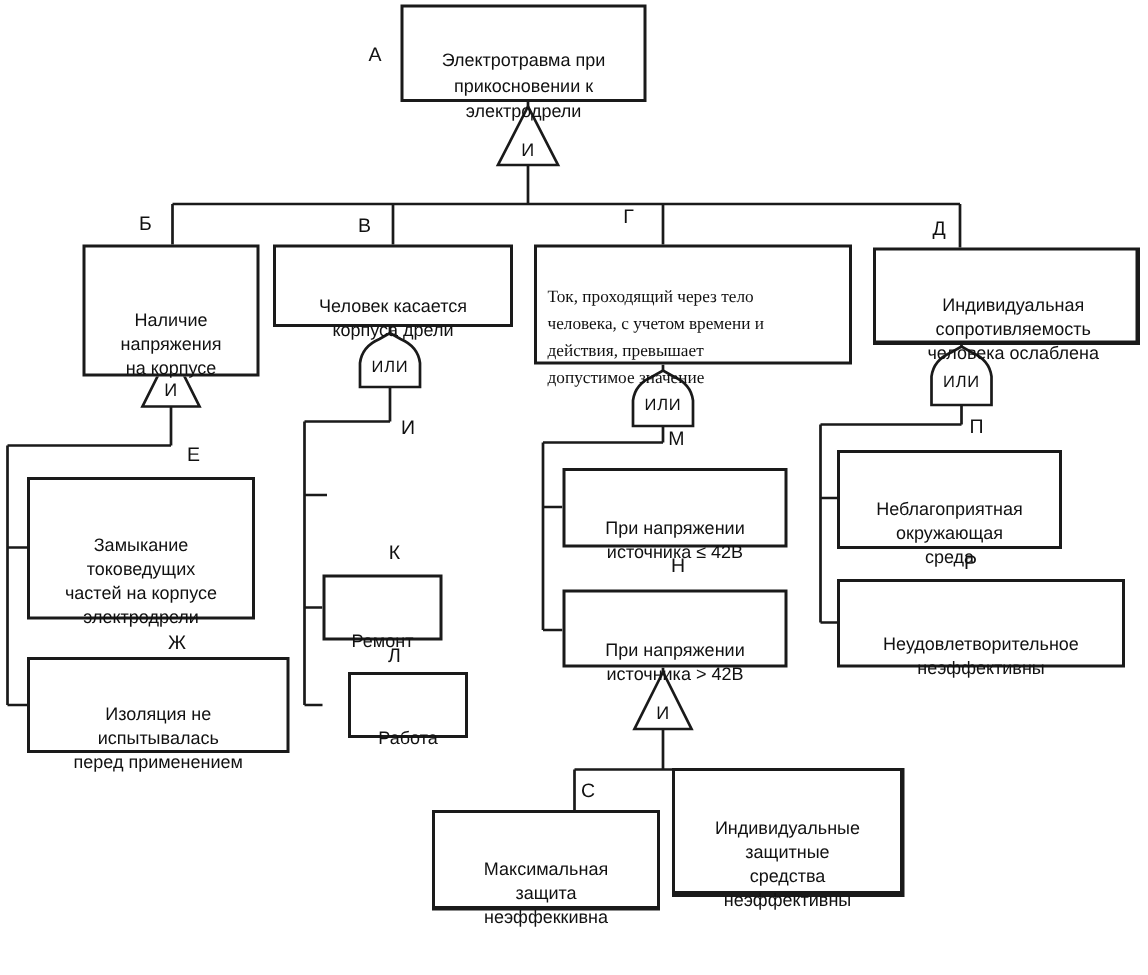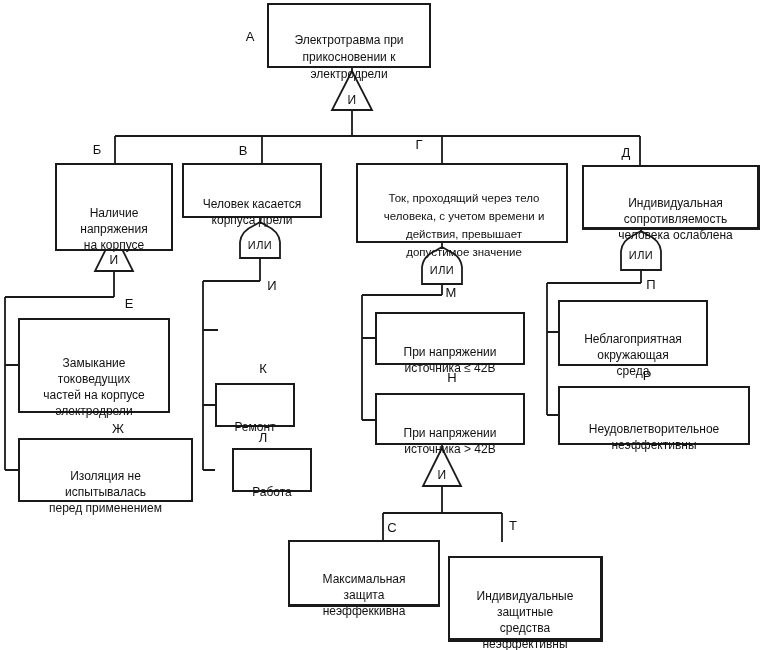--- a/index.html
+++ b/index.html
@@ -8,21 +8,21 @@
     font-family:"Liberation Sans","DejaVu Sans",sans-serif;color:#111;
     overflow:hidden;
   }
   .lines{position:absolute;left:0;top:0;}
   .node{
     position:absolute;box-sizing:border-box;border:2px solid #1a1a1a;background:#fff;
     display:flex;align-items:center;justify-content:center;text-align:center;
     font-size:12px;line-height:16px;white-space:pre-line;padding:2px;
   }
   .node .txt{display:block;width:100%;margin-top:43px;}
-  .node.left{ text-align:center;padding-left:7px;padding-right:3px;}
+  .node.left{ text-align:left;padding-left:7px;padding-right:3px;font-family:Liberation Serif, serif;}
   .node.shadow-r{border-right-width:3px;border-bottom-width:3px;padding-left:12px;}
   .node.shadow-b{border-bottom-width:3px;}
   .node.shadow-bb{border-bottom-width:4px;border-right-width:3px;}
   .letter{
     position:absolute;transform:translate(-50%,-50%);
     font-size:13px;font-weight:normal;color:#111;
   }
   .gate-label{
     position:absolute;transform:translate(-50%,-50%);
     font-size:11px;color:#111;letter-spacing:0.5px;
@@ -79,21 +79,21 @@
   <div class="node" style="left:267px;top:3px;width:164px;height:65px;line-height:17px">
     <span class="txt">Электротравма при
 прикосновении к
 электродрели</span>
   </div>
   <div class="node" style="left:55px;top:163px;width:118px;height:88px">
     <span class="txt">Наличие
 напряжения
 на корпусе</span>
   </div>
-  <div class="node" style="left:182px;top:163px;width:140px;height:55px">
+  <div class="node" style="left:182px;top:163px;width:160px;height:55px">
     <span class="txt">Человек касается
 корпуса дрели</span>
   </div>
   <div class="node left" style="left:356px;top:163px;width:212px;height:80px;font-size:11.5px;line-height:18px">
     <span class="txt">Ток, проходящий через тело
 человека, с учетом времени и
 действия, превышает
 допустимое значение</span>
   </div>
   <div class="node shadow-r" style="left:582px;top:165px;width:178px;height:65px">
@@ -133,20 +133,20 @@
   </div>
   <div class="node" style="left:558px;top:386px;width:192px;height:59px">
     <span class="txt">Неудовлетворительное
 неэффективны</span>
   </div>
   <div class="node shadow-b" style="left:288px;top:540px;width:152px;height:67px">
     <span class="txt">Максимальная
 защита
 неэффеккивна</span>
   </div>
-  <div class="node shadow-bb" style="left:448px;top:556px;width:155px;height:86px">
+  <div class="node shadow-bb" style="left:448px;top:512px;width:155px;height:86px">
     <span class="txt">Индивидуальные
 защитные
 средства
 неэффективны</span>
   </div>
 
 </div>
 
 </body></html>

